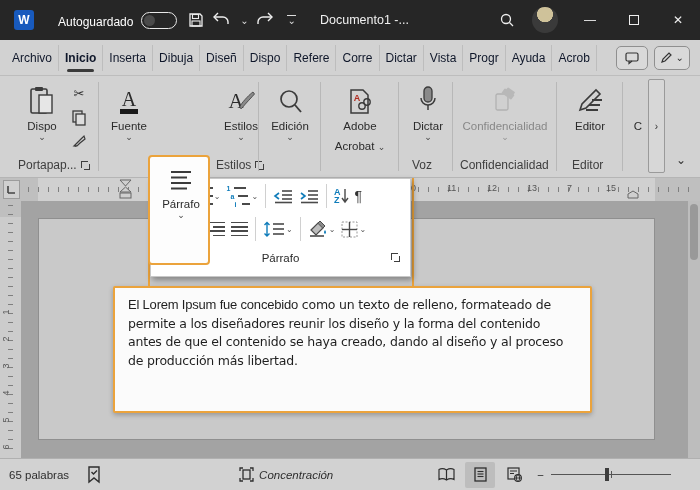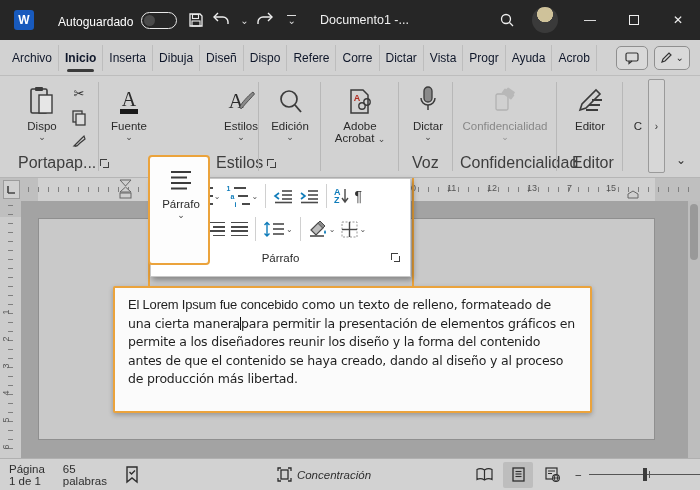--- a/index.html
+++ b/index.html
@@ -36,21 +36,21 @@
   .pill-btn { height:24px; min-width:32px; border:1px solid #8f8f8f; border-radius:5px; background:#d9d9d9;
               display:flex; align-items:center; justify-content:center; gap:3px; font-size:10px; color:#333; padding:0 5px; }
 
   
   .ribbon { position:absolute; left:0; top:76px; width:700px; height:102px; background:#d2d2d2; border-bottom:1px solid #b5b5b5; }
   .rdiv { position:absolute; top:6px; bottom:6px; width:1px; background:#b8b8b8; }
   .bigbtn { position:absolute; top:6px; width:56px; height:72px; display:flex; flex-direction:column; align-items:center; color:#2b2b2b; }
   .bigbtn .bicon { height:34px; display:flex; align-items:flex-end; justify-content:center; }
   .bigbtn .blabel { font-size:11.5px; margin-top:4px; white-space:nowrap; }
   .bigbtn .bchev { font-size:9px; color:#444; margin-top:1px; line-height:8px; }
-  .grouplabel { position:absolute; bottom:5px; font-size:16px; color:#3e3e3e; display:flex; align-items:center; gap:4px; white-space:nowrap; }
+  .grouplabel { position:absolute; bottom:5px; font-size:12px; color:#3e3e3e; display:flex; align-items:center; gap:4px; white-space:nowrap; }
   .launcher { width:9px; height:9px; position:relative; display:inline-block; }
   .launcher::before { content:""; position:absolute; left:0; top:0; width:6px; height:6px; border-left:1.2px solid #3e3e3e; border-top:1.2px solid #3e3e3e; }
   .launcher::after { content:""; position:absolute; right:0; bottom:0; width:5px; height:5px; border-right:1.2px solid #3e3e3e; border-bottom:1.2px solid #3e3e3e; }
   .smallcol { position:absolute; left:66px; top:8px; width:26px; display:flex; flex-direction:column; gap:6px; align-items:center; }
   .smallcol .sbtn { width:20px; height:18px; display:flex; align-items:center; justify-content:center; font-size:13px; color:#333; }
   .disabled { opacity:0.45; }
   .overflow-strip { position:absolute; left:648px; top:79px; width:17px; height:94px; background:#d7d7d7; border:1px solid #9a9a9a; border-radius:2px;
                     display:flex; align-items:center; justify-content:center; font-size:10px; color:#333; }
   .collapse-chev { position:absolute; left:668px; top:150px; width:26px; height:20px; display:flex; align-items:center; justify-content:center; font-size:12px; color:#333; }
 
@@ -295,21 +295,21 @@
     <div class="bigbtn" style="left:328px; width:64px;">
       <div class="bicon">
         <svg width="26" height="28" viewBox="0 0 26 28">
             <path d="M4 2 h12 l5 5 v18 h-17 z" fill="none" stroke="#3b3b3b" stroke-width="1.5"></path>
             <text x="10" y="13" text-anchor="middle" font-size="9" font-weight="bold" fill="#b02a1e">A</text>
             <circle cx="15" cy="18" r="3.2" fill="none" stroke="#3b3b3b" stroke-width="1.4"></circle>
             <circle cx="20" cy="14" r="3.2" fill="none" stroke="#3b3b3b" stroke-width="1.4"></circle>
           </svg>
       </div>
       <div class="blabel">Adobe</div>
-      <div class="blabel" style="margin-top:0;"><span>Acrobat</span> <span class="bchev" style="font-size:9px;">⌄</span></div>
+      <div class="blabel" style="margin-top:8px;"><span>Acrobat</span> <span class="bchev" style="font-size:9px;">⌄</span></div>
     </div>
     <div class="rdiv" style="left:398px;"></div>
 
     <div class="bigbtn" style="left:400px;">
       <div class="bicon">
         <svg width="20" height="30" viewBox="0 0 20 30">
             <rect x="6" y="1" width="8" height="15" rx="4" fill="#8a8a8a" stroke="#3b3b3b" stroke-width="1.3"></rect>
             <path d="M3 12 a7 7 0 0 0 14 0" fill="none" stroke="#3b3b3b" stroke-width="1.5"></path>
             <line x1="10" y1="19" x2="10" y2="24" stroke="#3b3b3b" stroke-width="1.5"></line>
           </svg>
@@ -401,21 +401,20 @@
     <span class="vnum" style="top:187px;">4</span>
     <span class="vnum" style="top:214px;">5</span>
     <span class="vnum" style="top:241px;">6</span>
   </div>
   <div class="vscroll">
       <div class="thumb"></div>
     </div>
 
   <div class="text-annot">
     <div class="docline"><span class="intro-seg">El Lorem Ipsum fue concebido</span><span> como un texto de relleno, formateado de</span></div>
-    <div class="docline"><span>una cierta manera</span><span class="caret"></span><span>para permitir la presentación de elementos gráficos en</span></div>
     <div class="docline">permite a los diseñadores reunir los diseño y la forma del contenido</div>
     <div class="docline">antes de que el contenido se haya creado, dando al diseño y al proceso</div>
     <div class="docline">de producción más libertad.</div>
   </div>
 
   <div class="panel-annot">
     <div class="parrafo-panel">
       <div class="prow">
         <div class="pbtn">
           <span class="licon">
@@ -582,23 +581,20 @@
         </div>
       </div>
       <div class="panel-footer">
         <span>Párrafo</span>
         <span class="launcher"></span>
       </div>
     </div>
   </div>
 
   <div class="statusbar">
-    <div class="sb-item">
-        <span>Página 1 de 1</span>
-      </div>
     <div class="sb-item">
         <span>65 palabras</span>
       </div>
     <div class="sb-item sb-icon">
       <svg width="14" height="17" viewBox="0 0 14 17">
           <path d="M2 1 h10 v15 l-5 -4 l-5 4 z" fill="none" stroke="#2e2e2e" stroke-width="1.4"></path>
           <path d="M4.5 6 L6.5 8 L10 4.5" fill="none" stroke="#2e2e2e" stroke-width="1.4"></path>
         </svg>
     </div>
     <div class="sb-item" style="margin-left:120px;font-style:italic;">

